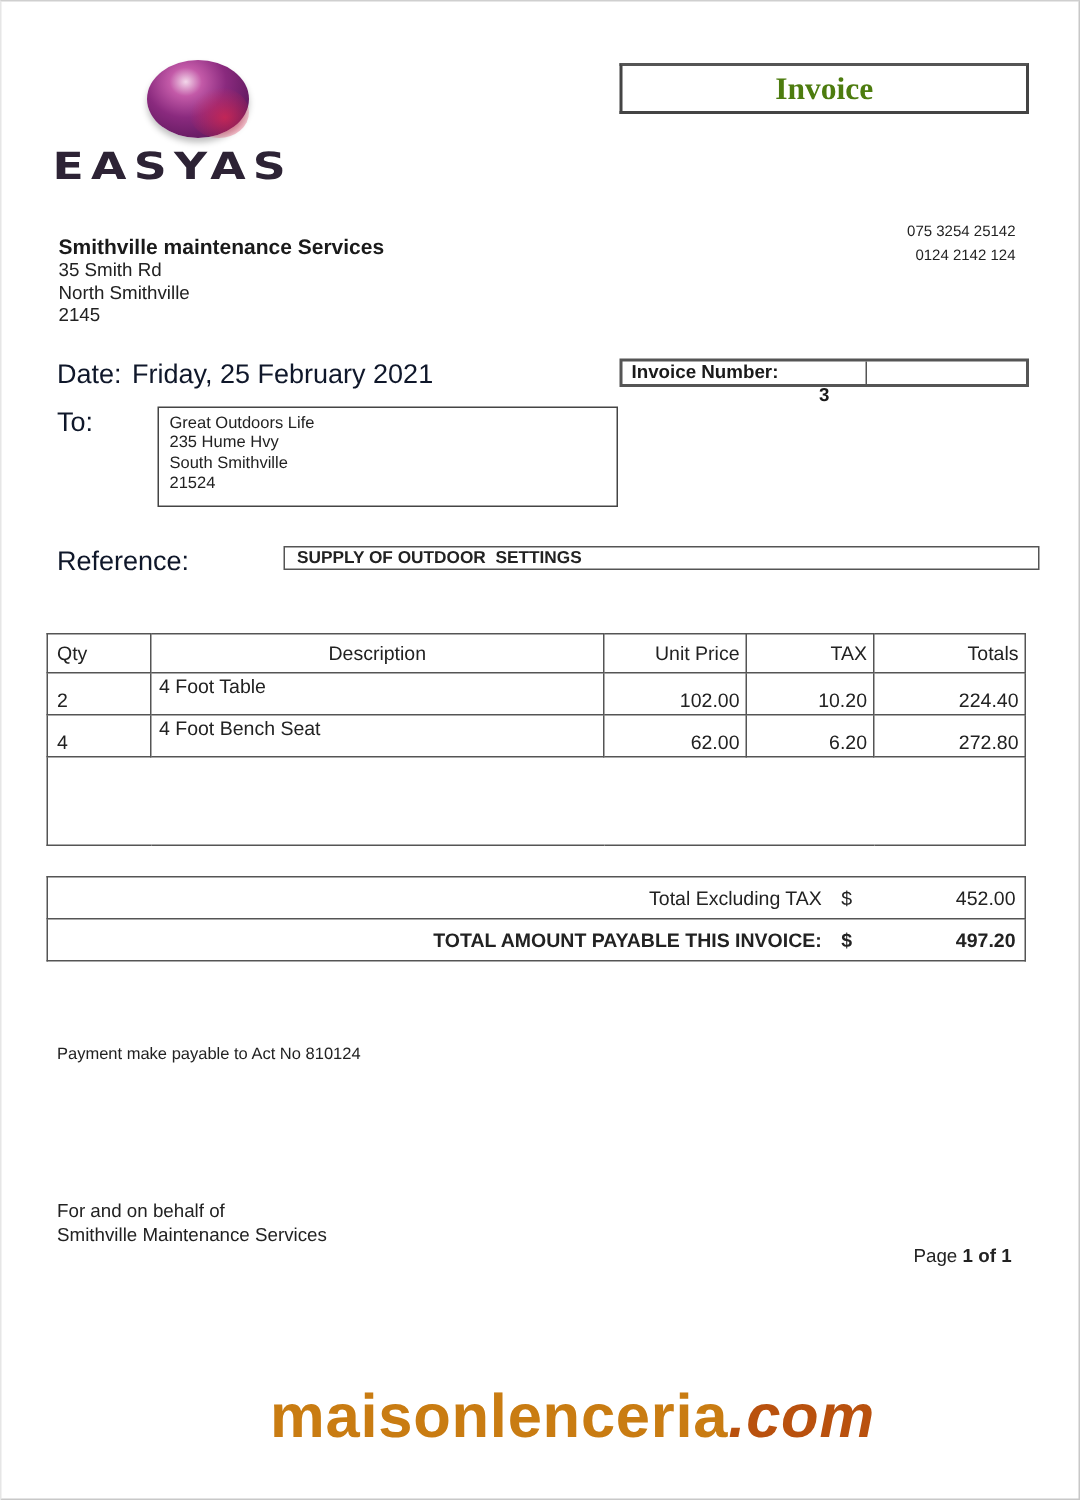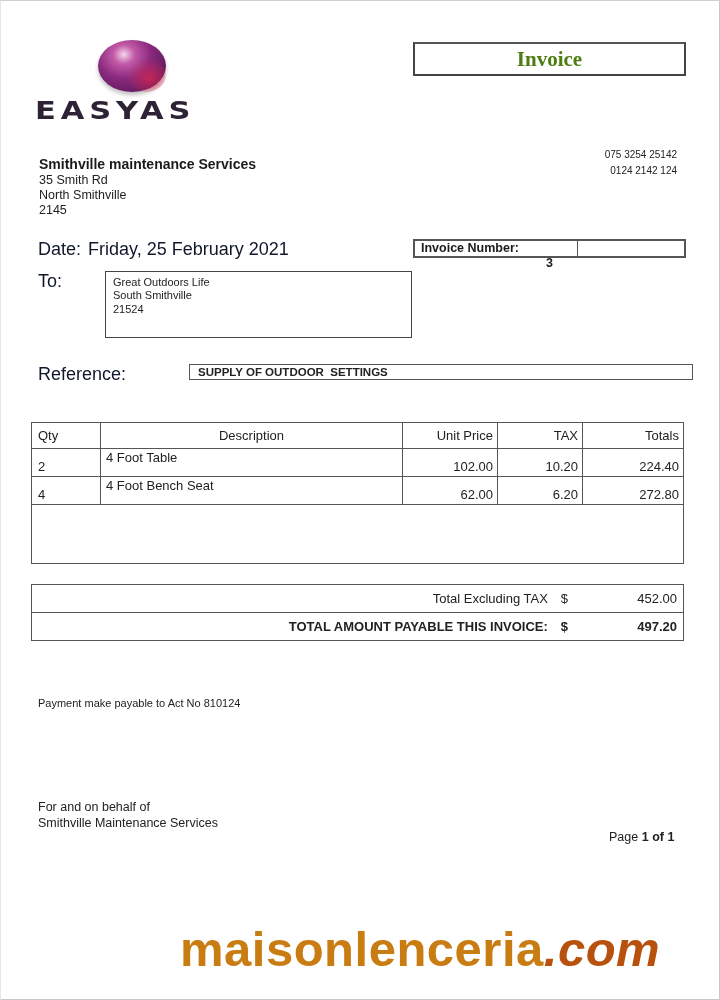--- a/index.html
+++ b/index.html
@@ -49,21 +49,21 @@
   .totals { position: absolute; left: 31px; top: 584px; width: 653px; font-size: 13px; color: #222; }
   .totals td { border-top: 1.5px solid #555; border-bottom: 1.5px solid #555; height: 25px; }
   .totals td:first-child { border-left: 1.5px solid #555; text-align: right; padding-right: 12px; }
   .totals td:last-child { border-right: 1.5px solid #555; text-align: right; padding-right: 6px; }
   .totals td.cur { width: 30px; }
   .totals tr.grand td { font-weight: bold; }
   .small { font-size: 11px; color: #222; }
   .footer-text { left: 38px; font-size: 12.5px; color: #222; line-height: 16px; }
   .page-no { left: 609px; top: 830px; font-size: 12.5px; color: #222; }
   .page-no b { font-weight: bold; }
-  .watermark { left: 180px; top: 921px; font-size: 49px; font-weight: bold; color: #c97c12; letter-spacing: 0.5px; }
+  .watermark { left: 180px; top: 921px; font-size: 41px; font-weight: bold; color: #c97c12; letter-spacing: 0.5px; }
   .watermark .tld { color: #b9510e; font-style: italic; }
 </style>
 </head>
 <body>
 
 <div class="frame"></div>
 
 <div class="abs logo-orb"></div>
 <div class="abs logo-text">EASYAS</div>
 
@@ -81,20 +81,21 @@
 <div class="abs lbl" style="left:88px;top:239px">Friday, 25 February 2021</div>
 
 <div class="abs inv-num">
   <div class="k">Invoice Number:</div>
   <div class="v">3</div>
 </div>
 
 <div class="abs lbl" style="left:38px;top:271px">To:</div>
 <div class="abs to-box">
   <div>Great Outdoors Life</div>
+  <div>235 Hume Hvy</div>
   <div>South Smithville</div>
   <div>21524</div>
 </div>
 
 <div class="abs lbl" style="left:38px;top:364px">Reference:</div>
 <div class="abs ref-box" style="white-space:pre">SUPPLY OF OUTDOOR  SETTINGS</div>
 
 <table class="items">
   <thead>
     <tr>

